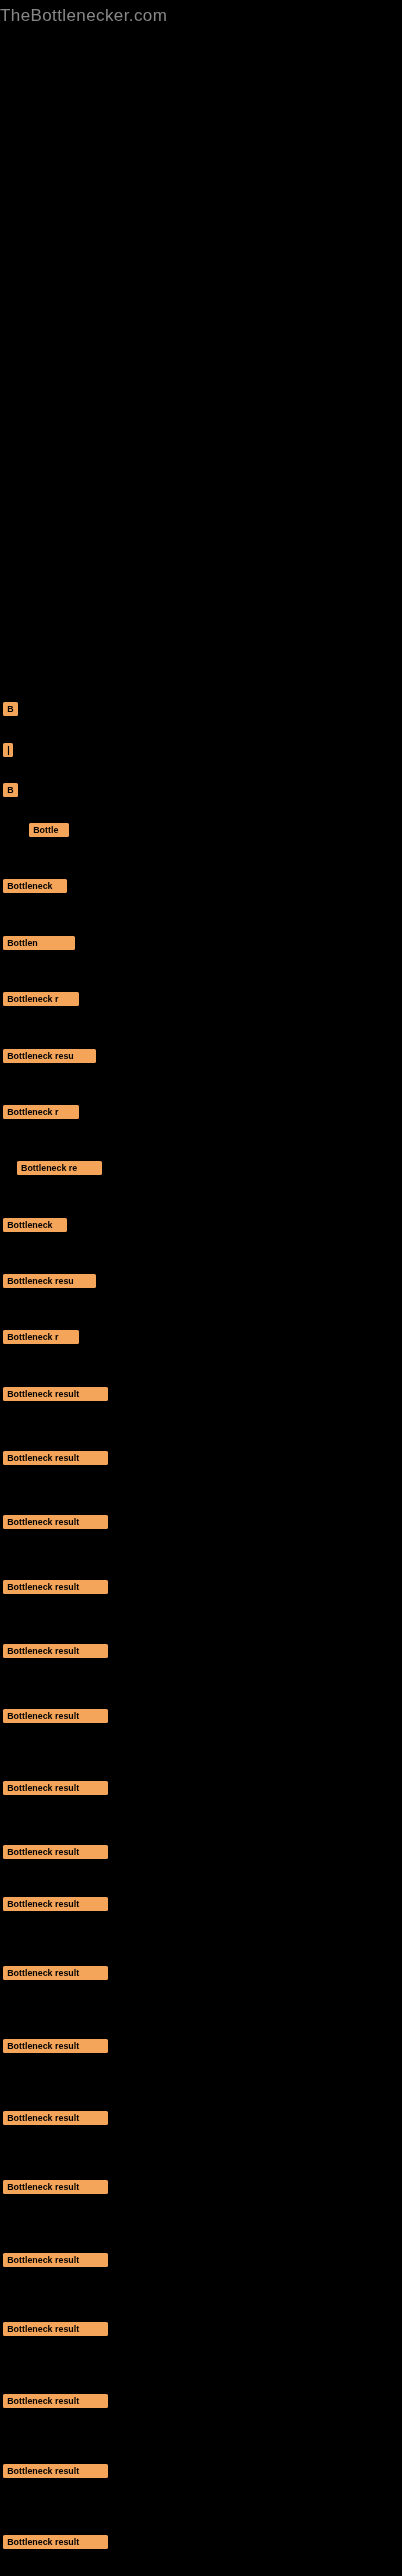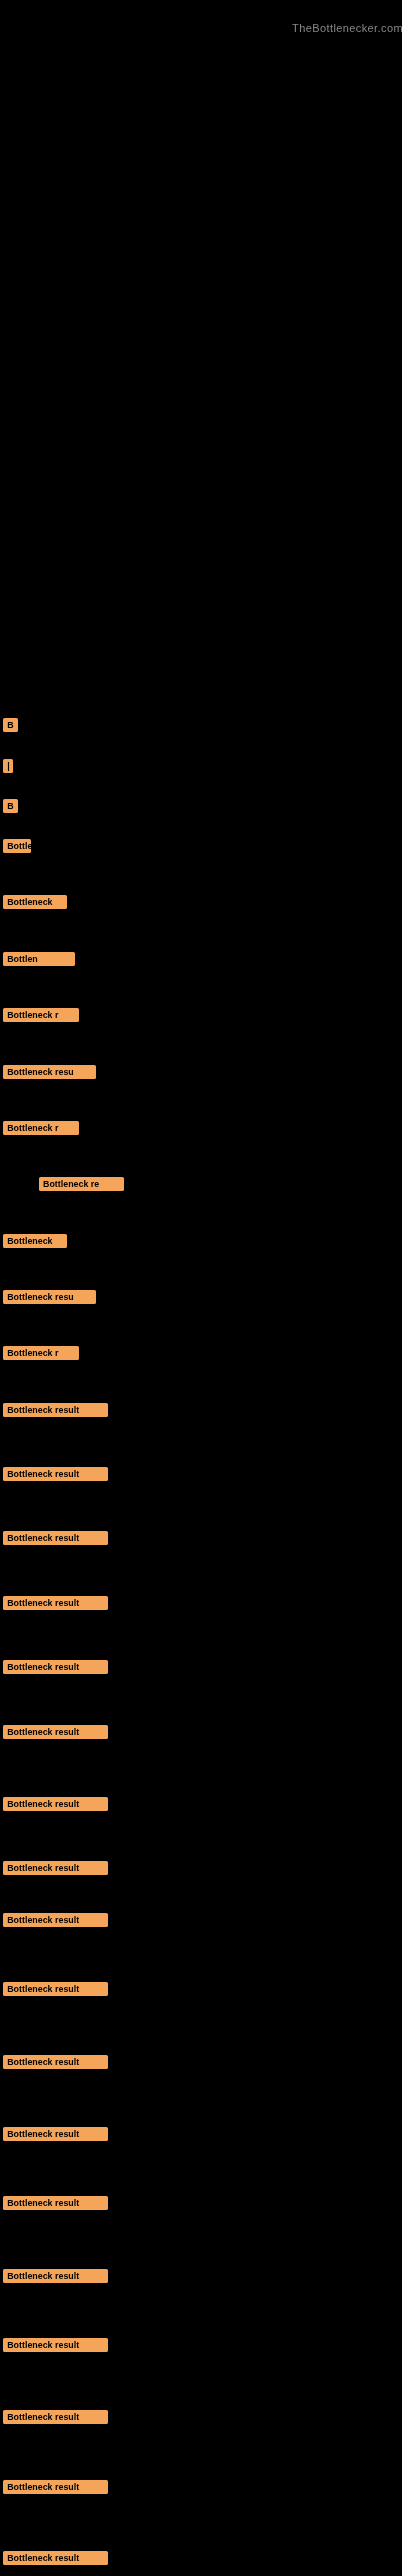--- a/index.html
+++ b/index.html
@@ -9,25 +9,24 @@
     }
     body {
       background-color: #000;
       width: 403px;
       min-height: 2576px;
       font-family: Arial, sans-serif;
       position: relative;
     }
     .site-title {
       color: #888;
-      font-size: 11px;
-      text-align: right;
+      font-size: 17px;
+      text-align: left;
       padding-top: 6.4px;
       letter-spacing: 0.4px;
-      margin-top: 16px;
     }
     .bottleneck-label {
       background-color: #f5a55a;
       color: #000;
       font-size: 8.9px;
       font-weight: bold;
       padding: 2.4px 4px;
       display: inline-block;
       white-space: nowrap;
       border-radius: 1.6px;
@@ -39,27 +38,27 @@
 <div style="position:relative; width:403px; min-height:2576px; background:#000;">
 
   <div class="site-title">TheBottlenecker.com</div>
 
   <div style="width:100%; height:660px; background:#000;"></div>
 
   <div style="position:absolute; top:0; left:0; width:100%;">
   <div style="position: absolute; top: 700px; left: 0px; padding: 0px 0px 0px 3.2px;"><span class="bottleneck-label" style="width: 14.5px;">B</span></div>
       <div style="position: absolute; top: 741px; left: 0px; padding: 0px 0px 0px 3.2px;"><span class="bottleneck-label" style="width: 9.7px;">|</span></div>
       <div style="position: absolute; top: 781px; left: 0px; padding: 0px 0px 0px 3.2px;"><span class="bottleneck-label" style="width: 14.5px;">B</span></div>
-      <div style="position: absolute; top: 821px; left: 0px; padding: 0px 0px 0px 3.2px;"><span class="bottleneck-label" style="width: 28px;">Bottle</span></div>
+      <div style="position: absolute; top: 821px; left: 0px; padding: 0px 0px 0px 3.2px;"><span class="bottleneck-label" style="width: 40px; margin-left: 26px;">Bottle</span></div>
       <div style="position: absolute; top: 877px; left: 0px; padding: 0px 0px 0px 3.2px;"><span class="bottleneck-label" style="width: 64px;">Bottleneck</span></div>
       <div style="position: absolute; top: 934px; left: 0px; padding: 0px 0px 0px 3.2px;"><span class="bottleneck-label" style="width: 72px;">Bottlen</span></div>
       <div style="position: absolute; top: 990px; left: 0px; padding: 0px 0px 0px 3.2px;"><span class="bottleneck-label" style="width: 76px;">Bottleneck r</span></div>
       <div style="position: absolute; top: 1047px; left: 0px; padding: 0px 0px 0px 3.2px;"><span class="bottleneck-label" style="width: 93px;">Bottleneck resu</span></div>
       <div style="position: absolute; top: 1103px; left: 0px; padding: 0px 0px 0px 3.2px;"><span class="bottleneck-label" style="width: 76px;">Bottleneck r</span></div>
-      <div style="position: absolute; top: 1159px; left: 0px; padding: 0px 0px 0px 17px; margin-left: 22px;"><span class="bottleneck-label" style="width: 85px;">Bottleneck re</span></div>
+      <div style="position: absolute; top: 1159px; left: 0px; padding: 0px 0px 0px 17px;"><span class="bottleneck-label" style="width: 85px;">Bottleneck re</span></div>
       <div style="position: absolute; top: 1216px; left: 0px; padding: 0px 0px 0px 3.2px;"><span class="bottleneck-label" style="width: 64px;">Bottleneck</span></div>
       <div style="position: absolute; top: 1272px; left: 0px; padding: 0px 0px 0px 3.2px;"><span class="bottleneck-label" style="width: 93px;">Bottleneck resu</span></div>
       <div style="position: absolute; top: 1328px; left: 0px; padding: 0px 0px 0px 3.2px;"><span class="bottleneck-label" style="width: 76px;">Bottleneck r</span></div>
       <div style="position: absolute; top: 1385px; left: 0px; padding: 0px 0px 0px 3.2px;"><span class="bottleneck-label" style="width: 105px;">Bottleneck result</span></div>
       <div style="position: absolute; top: 1449px; left: 0px; padding: 0px 0px 0px 3.2px;"><span class="bottleneck-label" style="width: 105px;">Bottleneck result</span></div>
       <div style="position: absolute; top: 1513px; left: 0px; padding: 0px 0px 0px 3.2px;"><span class="bottleneck-label" style="width: 105px;">Bottleneck result</span></div>
       <div style="position: absolute; top: 1578px; left: 0px; padding: 0px 0px 0px 3.2px;"><span class="bottleneck-label" style="width: 105px;">Bottleneck result</span></div>
       <div style="position: absolute; top: 1642px; left: 0px; padding: 0px 0px 0px 3.2px;"><span class="bottleneck-label" style="width: 105px;">Bottleneck result</span></div>
       <div style="position: absolute; top: 1707px; left: 0px; padding: 0px 0px 0px 3.2px;"><span class="bottleneck-label" style="width: 105px;">Bottleneck result</span></div>
       <div style="position: absolute; top: 1779px; left: 0px; padding: 0px 0px 0px 3.2px;"><span class="bottleneck-label" style="width: 105px;">Bottleneck result</span></div>

